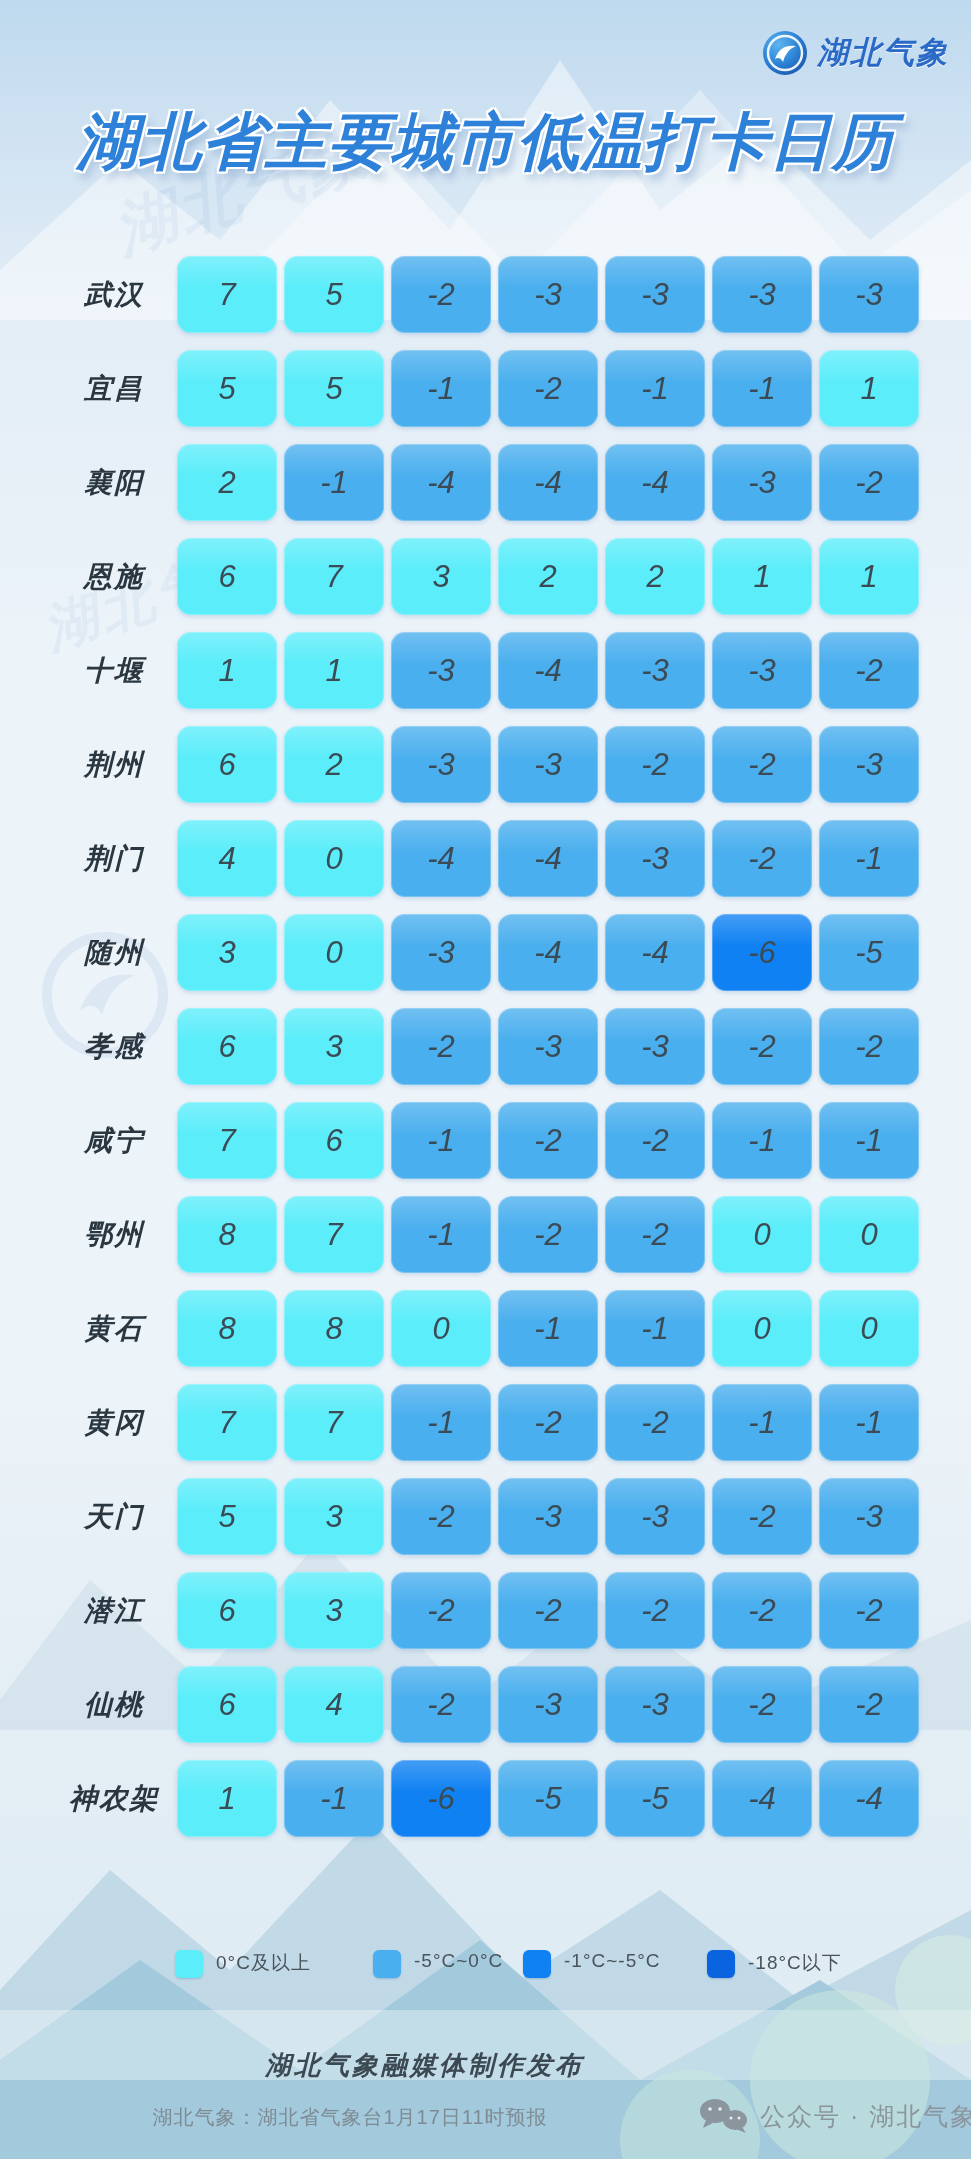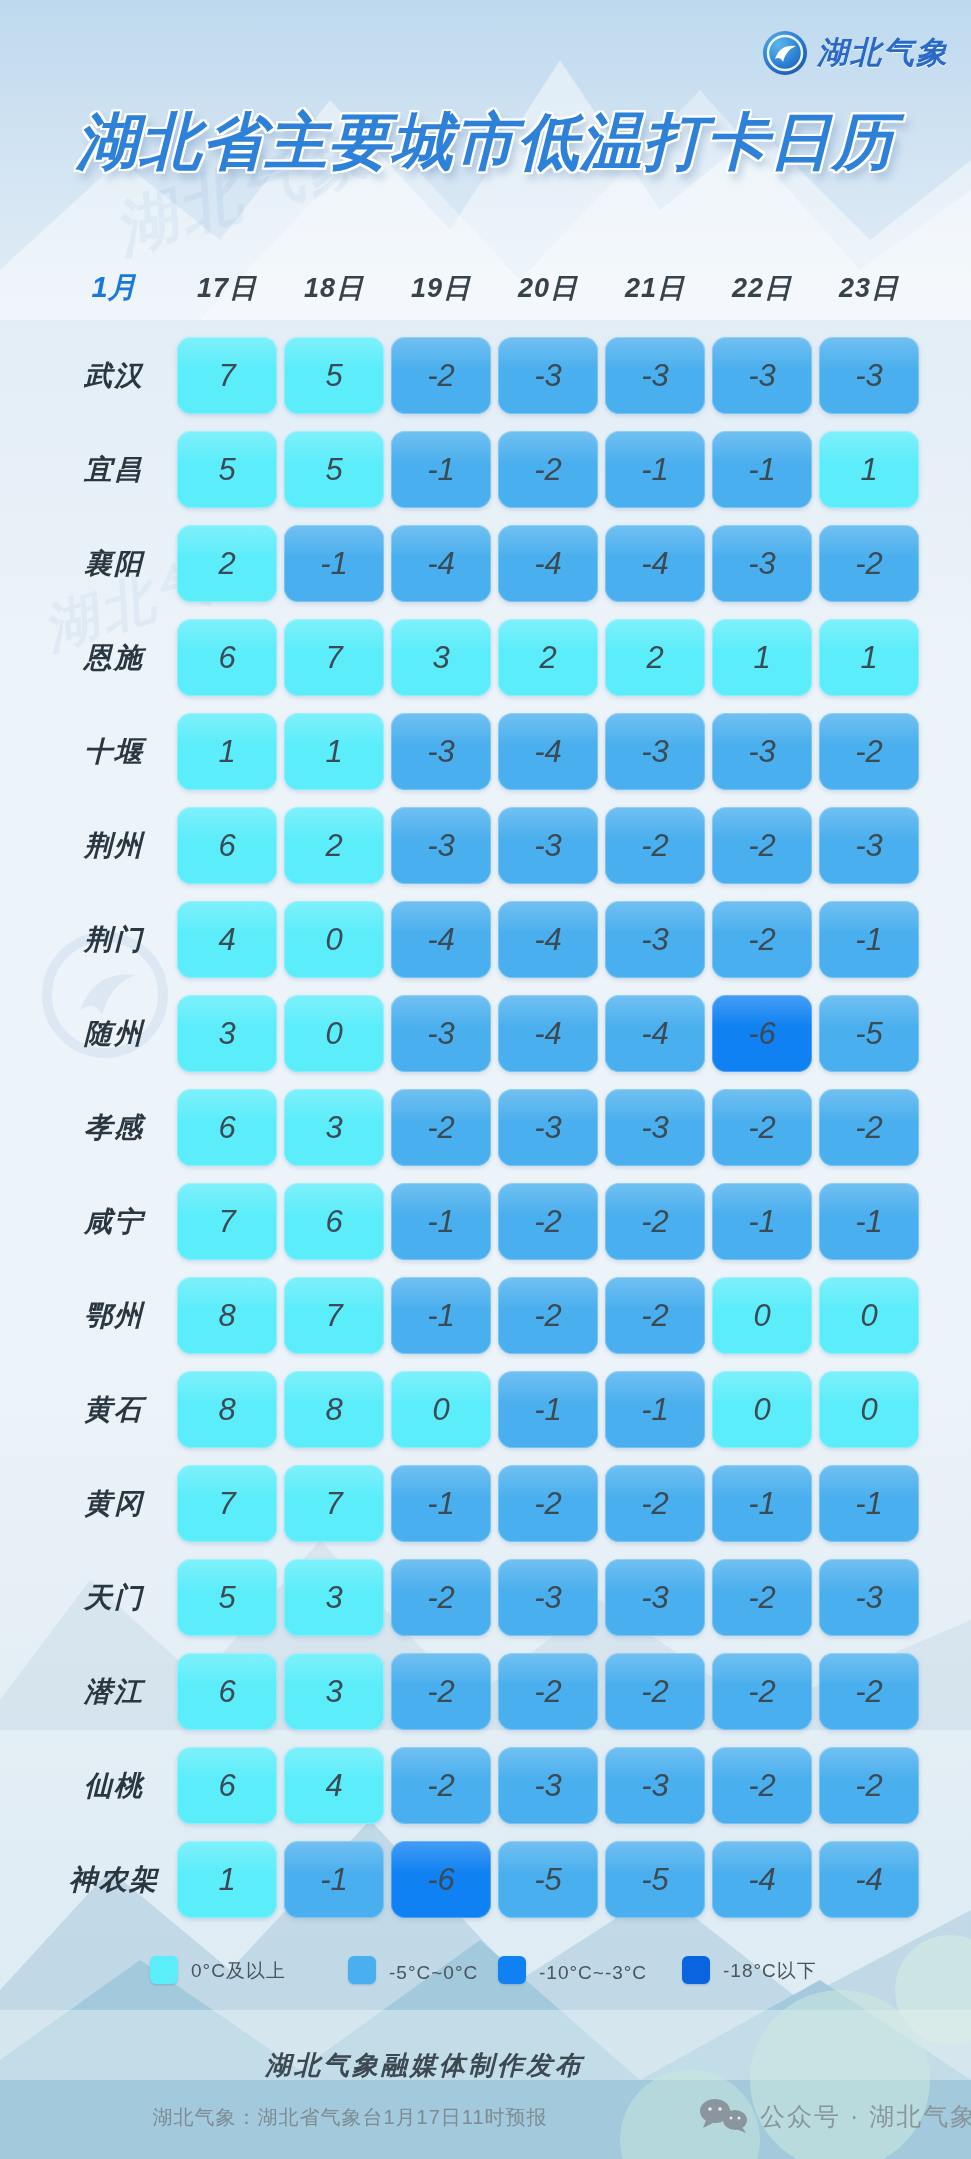--- a/index.html
+++ b/index.html
@@ -27,21 +27,21 @@
   .date{font-size:27px;font-weight:bold;font-style:italic;color:#38424b;text-align:center;letter-spacing:1px;}
   .city{font-size:28px;font-weight:bold;font-style:italic;color:#2b3740;text-align:center;letter-spacing:2px;white-space:nowrap;}
   .cell{
     height:77px;border-radius:14px;display:flex;align-items:center;justify-content:center;
     font-size:31px;font-weight:500;font-style:italic;color:#3b4b56;
     background-image:linear-gradient(180deg,rgba(255,255,255,.22),rgba(255,255,255,0) 42%);
     box-shadow:0 2px 4px rgba(110,150,195,.28), inset 0 0 0 1px rgba(255,255,255,.25);
   }
   
   .legend{position:absolute;top:1950px;left:0;width:971px;height:34px;}
-  .legend-item{position:absolute;display:flex;align-items:flex-end;gap:13px;height:34px;}
+  .legend-item{position:absolute;display:flex;align-items:flex-start;gap:13px;height:34px;margin-left:25px;}
   .legend-sq{width:28px;height:28px;border-radius:6px;box-shadow:0 1px 2px rgba(90,130,170,.4);}
   .legend-label{font-size:19px;color:#49545c;letter-spacing:1px;white-space:nowrap;}
   
   .footer-main{position:absolute;top:2048px;left:0;width:849px;text-align:center;font-size:26px;font-weight:bold;font-style:italic;color:#3c4952;letter-spacing:3px;}
   .footer-src{position:absolute;top:2104px;left:0;width:700px;text-align:center;font-size:20px;color:#7e8b93;letter-spacing:1px;}
   .wechat{position:absolute;top:2098px;left:698px;display:flex;align-items:center;gap:10px;color:#8a959d;}
   .wechat-label{font-size:25px;letter-spacing:2px;white-space:nowrap;}
 </style>
 </head>
 <body>
@@ -80,30 +80,20 @@
     <circle cx="23" cy="23" r="22" fill="url(#lg)"></circle>
     <circle cx="23" cy="23" r="17" fill="none" stroke="#ffffff" stroke-width="2.5" opacity="0.9"></circle>
     <path d="M13,29 Q18,14 34,16 Q24,20 21,32 Q18,26 13,29 Z" fill="#ffffff"></path>
   </svg>
   <span class="logo-text">湖北气象</span>
 </div>
 
 <div class="title">湖北省主要城市低温打卡日历</div>
 
 <div class="table">
-  <div class="trow thead">
-    <div class="month">1月</div>
-    <div class="date">17日</div>
-    <div class="date">18日</div>
-    <div class="date">19日</div>
-    <div class="date">20日</div>
-    <div class="date">21日</div>
-    <div class="date">22日</div>
-    <div class="date">23日</div>
-  </div>
   <div id="table-body">
       <div class="trow tbodyrow">
         <div class="city">武汉</div>
         <div class="cell" style="background-color: rgb(91, 237, 250);">7</div>
         <div class="cell" style="background-color: rgb(91, 237, 250);">5</div>
         <div class="cell" style="background-color: rgb(74, 175, 238);">-2</div>
         <div class="cell" style="background-color: rgb(74, 175, 238);">-3</div>
         <div class="cell" style="background-color: rgb(74, 175, 238);">-3</div>
         <div class="cell" style="background-color: rgb(74, 175, 238);">-3</div>
         <div class="cell" style="background-color: rgb(74, 175, 238);">-3</div>
@@ -275,21 +265,21 @@
   <div class="legend-item" style="left:150px;">
     <span class="legend-sq" style="background-color: rgb(91, 237, 250);"></span>
     <span class="legend-label">0°C及以上</span>
   </div>
   <div class="legend-item" style="left:348px;">
     <span class="legend-sq" style="background-color: rgb(74, 175, 238);"></span>
     <span class="legend-label">-5°C~0°C</span>
   </div>
   <div class="legend-item" style="left:498px;">
     <span class="legend-sq" style="background-color: rgb(15, 129, 242);"></span>
-    <span class="legend-label">-10°C~-3°C</span>
+    <span class="legend-label">-1°C~-5°C</span>
   </div>
   <div class="legend-item" style="left:682px;">
     <span class="legend-sq" style="background-color: rgb(10, 99, 223);"></span>
     <span class="legend-label">-18°C以下</span>
   </div>
 </div>
 
 <div class="footer-main">湖北气象融媒体制作发布</div>
 <div class="footer-src">湖北气象：湖北省气象台1月17日11时预报</div>
 <div class="wechat">

